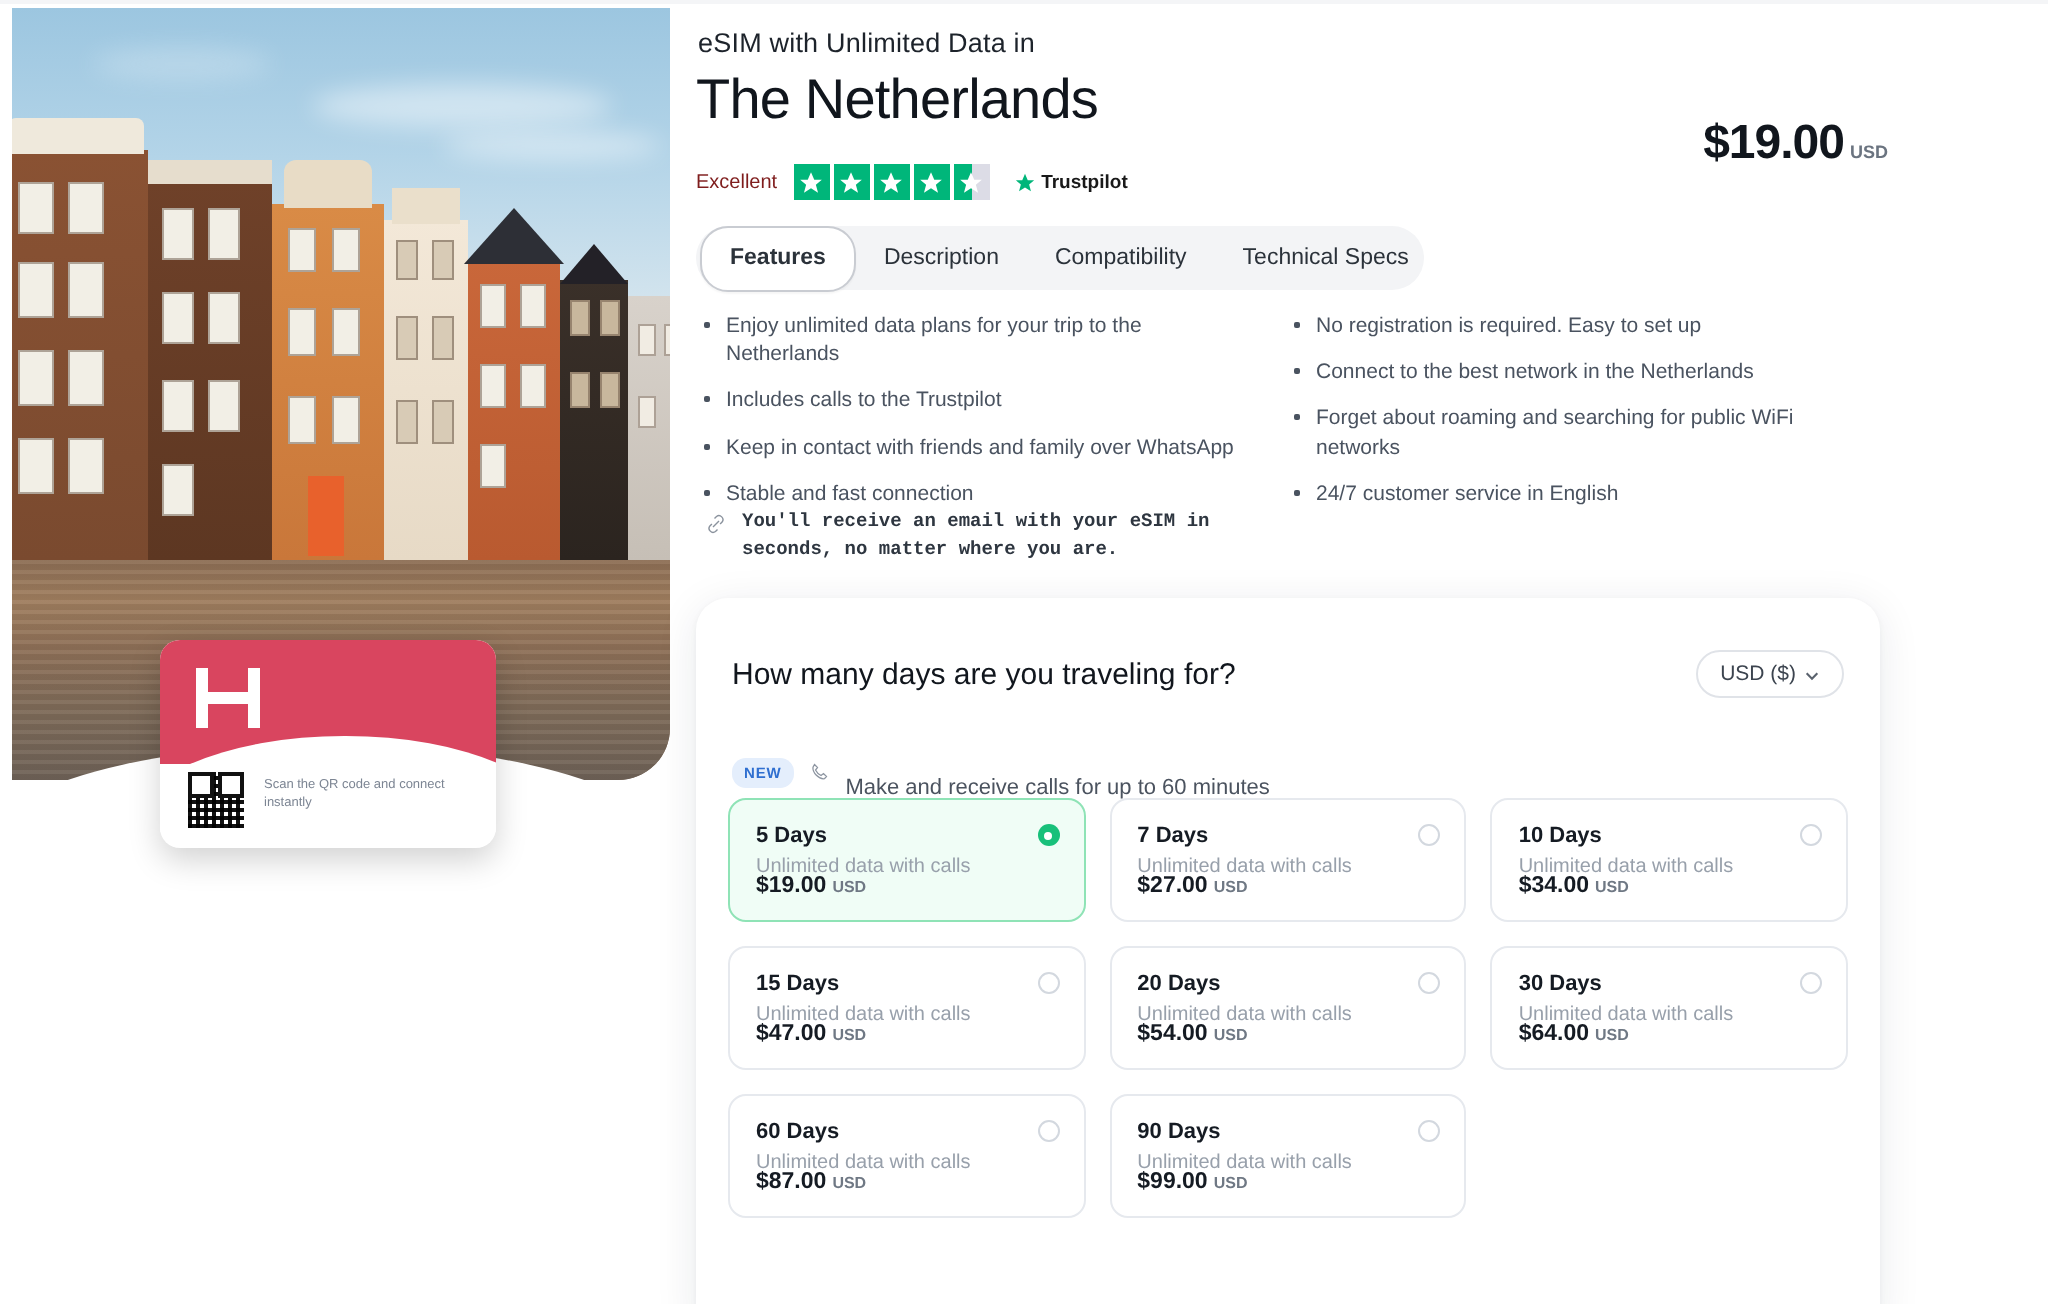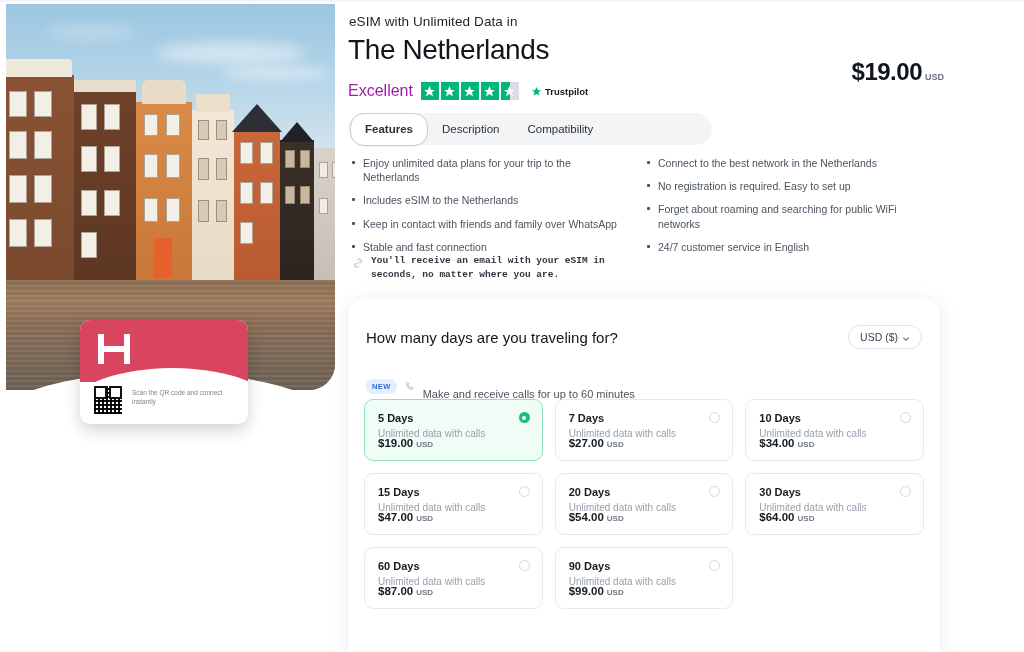--- a/index.html
+++ b/index.html
@@ -115,21 +115,21 @@
   }
   .price-block {
     position:absolute; right:80px; top:58px;
     display:flex; align-items:baseline; gap:3px;
   }
   .price-main { font-size:24px; font-weight:bold; color:#11161d; letter-spacing:-.5px; }
   .price-cur { font-size:9px; font-weight:bold; color:#6b7480; }
 
   
   .trust { position:absolute; left:0; top:82px; display:flex; align-items:center; gap:8px; }
-  .trust-word { font-size:16px; color:#a21caf; }
+  .trust-word { font-size:10px; color:#7f1d1d; }
   .stars { display:flex; gap:2px; }
   .star-box {
     width:18px; height:18px; background:#00b67a;
     display:flex; align-items:center; justify-content:center;
   }
   .star-box.half {
     background: linear-gradient(90deg,#00b67a 0 50%, #dcdce6 50% 100%);
   }
   .star-box svg { width:13px; height:13px; fill:#fff; display:block; }
   .tp-logo { display:flex; align-items:center; gap:3px; margin-left:4px; }
@@ -379,32 +379,33 @@
             <polygon points="12,2 15,9 22,9 16.5,13.5 18.5,21 12,16.8 5.5,21 7.5,13.5 2,9 9,9"></polygon>
           </svg>
         <span class="tp-name">Trustpilot</span>
       </span>
     </div>
 
     <div class="tabs">
       <div class="tab active">Features</div>
       <div class="tab">Description</div>
       <div class="tab">Compatibility</div>
+      <div class="tab">Technical Specs</div>
     </div>
 
     <div class="features">
       <div class="fcol">
         <div class="fitem">Enjoy unlimited data plans for your trip to the Netherlands</div>
-        <div class="fitem">Includes eSIM to the Netherlands</div>
+        <div class="fitem">Includes calls to the Trustpilot</div>
         <div class="fitem">Keep in contact with friends and family over WhatsApp</div>
         <div class="fitem">Stable and fast connection</div>
       </div>
       <div class="fcol">
+        <div class="fitem">No registration is required. Easy to set up</div>
         <div class="fitem">Connect to the best network in the Netherlands</div>
-        <div class="fitem">No registration is required. Easy to set up</div>
         <div class="fitem">Forget about roaming and searching for public WiFi networks</div>
         <div class="fitem">24/7 customer service in English</div>
       </div>
     </div>
 
     <div class="note">
       <span class="note-icon">
         <svg viewBox="0 0 24 24">
             <path d="M9 15l6-6M10.5 6.5l2-2a4 4 0 0 1 5.6 5.6l-2 2M13.5 17.5l-2 2a4 4 0 0 1-5.6-5.6l2-2"></path>
           </svg>

